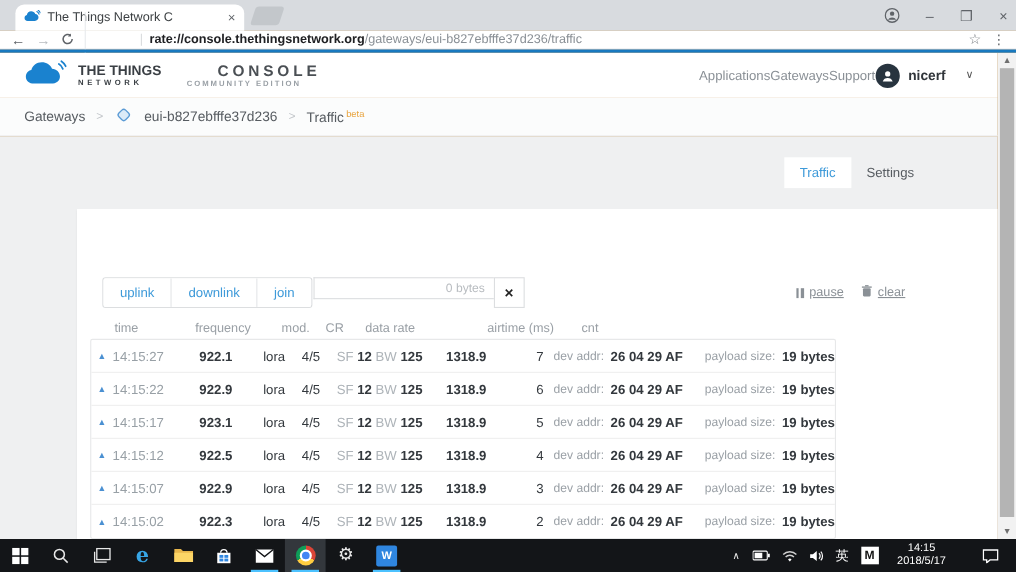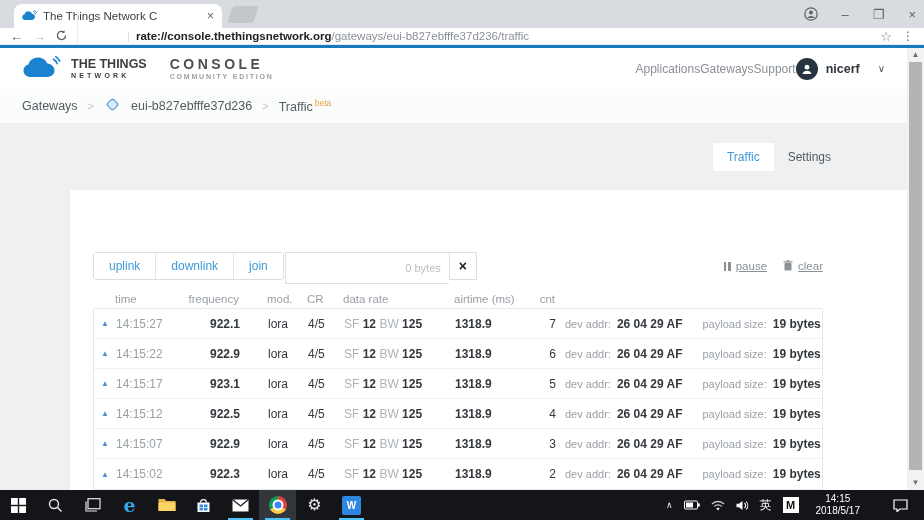--- a/index.html
+++ b/index.html
@@ -31,21 +31,21 @@
 
   .blue-strip { position:absolute; top:45px; left:0; right:0; height:3px; background:#1879bf; }
 
   
   .ttn-header { position:absolute; top:48px; left:0; right:17px; height:41px; background:#fff;
                 display:flex; align-items:center; padding:0 22px; }
   .logo { display:flex; align-items:center; gap:9px; }
   .logo-text1 { font-size:12.5px; font-weight:800; color:#3a3f44; line-height:1.1; }
   .logo-text2 { font-size:7px; font-weight:700; color:#3a3f44; letter-spacing:3.2px; }
   .console-block { margin-left:14px; }
-  .console-title { font-size:14px; font-weight:700; letter-spacing:3.5px; color:#4a4f54; line-height:1.1; }
+  .console-title { font-size:14px; font-weight:700; letter-spacing:3.5px; color:#4a4f54; line-height:1.1;margin-left:28px; }
   .console-sub { font-size:7px; font-weight:700; letter-spacing:1.8px; color:#9aa0a6; }
   .top-nav { margin-left:auto; display:flex; align-items:center; }
   .top-nav a { font-size:12px; color:#8a9096; text-decoration:none; }
   .user-chip { display:flex; align-items:center; gap:8px; }
   .avatar { width:22px; height:22px; border-radius:50%; background:#28343f; display:flex; align-items:center; justify-content:center; }
   .user-name { font-size:12.5px; font-weight:700; color:#30353a; }
   .chev { color:#555; font-size:10px; margin-left:18px; }
 
   
   .breadcrumb { position:absolute; top:89px; left:0; right:17px; height:35px; background:#fbfcfc;
@@ -62,33 +62,33 @@
 
   .card { position:absolute; top:66px; left:70px; right:0; height:310px; background:#fff;
           box-shadow:0 1px 2px rgba(0,0,0,.07); }
   .card-title { margin:14px 0 0 23px; font-size:16px; font-weight:800; letter-spacing:1.6px; color:#2176bd; }
 
   .controls { position:absolute; top:62px; left:23px; right:84px; height:28px; display:flex; align-items:center; }
   .filter-group { display:flex; border:1px solid #dcdee0; border-radius:3px; overflow:hidden; height:28px; }
   .filter-btn { padding:0 15px; font-size:12px; color:#3e9ad9; background:#fff; border:none; height:100%; }
   .filter-btn + .filter-btn { border-left:1px solid #e4e6e8; }
   .search-wrap { display:flex; margin-left:1px; height:28px; }
-  .search-input { width:164px; height:32px; border:1px solid #dcdee0; border-right:none; padding:0 8px;
+  .search-input { width:164px; height:20px; border:1px solid #dcdee0; border-right:none; padding:0 8px;
                   font-size:11px; color:#555; text-align:right; font-family:inherit; }
   .search-input::placeholder { color:#b8bcc0; }
   .x-btn { width:28px; height:28px; border:1px solid #dcdee0; background:#fff; font-size:14px; font-weight:700;
            color:#222; line-height:26px; text-align:center; }
   .stream-ctl { margin-left:auto; display:flex; align-items:center; gap:16px; font-size:11.5px; color:#8a9096; }
   .ctl-link { display:flex; align-items:center; gap:5px; }
   .ctl-link u { text-decoration:underline; }
   .pause-bars { display:inline-flex; gap:2px; }
   .pause-bars i { width:2.5px; height:9px; background:#8a9096; display:block; }
 
   
-  .table { position:absolute; top:100px; left:23px; width:730px; }
+  .table { position:absolute; top:100px; left:12px; width:678px; }
   .thead { display:flex; align-items:center; height:18px; font-size:11.5px; color:#9aa0a6; }
   .tbody { border:1px solid #e7e8e9; border-radius:2px; background:#fff; }
   .trow { display:flex; align-items:center; height:30px; font-size:12px; border-bottom:1px solid #efefef; }
   .trow:last-child { border-bottom:none; }
   .c-arrow { width:22px; text-align:center; }
   .up-tri { color:#4a90d2; font-size:8px; }
   .c-time { width:58px; color:#98a0a6; }
   .c-freq { width:66px; text-align:right; color:#33383d; font-weight:600; }
   .c-mod { width:40px; margin-left:28px; color:#33383d; }
   .c-cr { width:36px; color:#33383d; }

